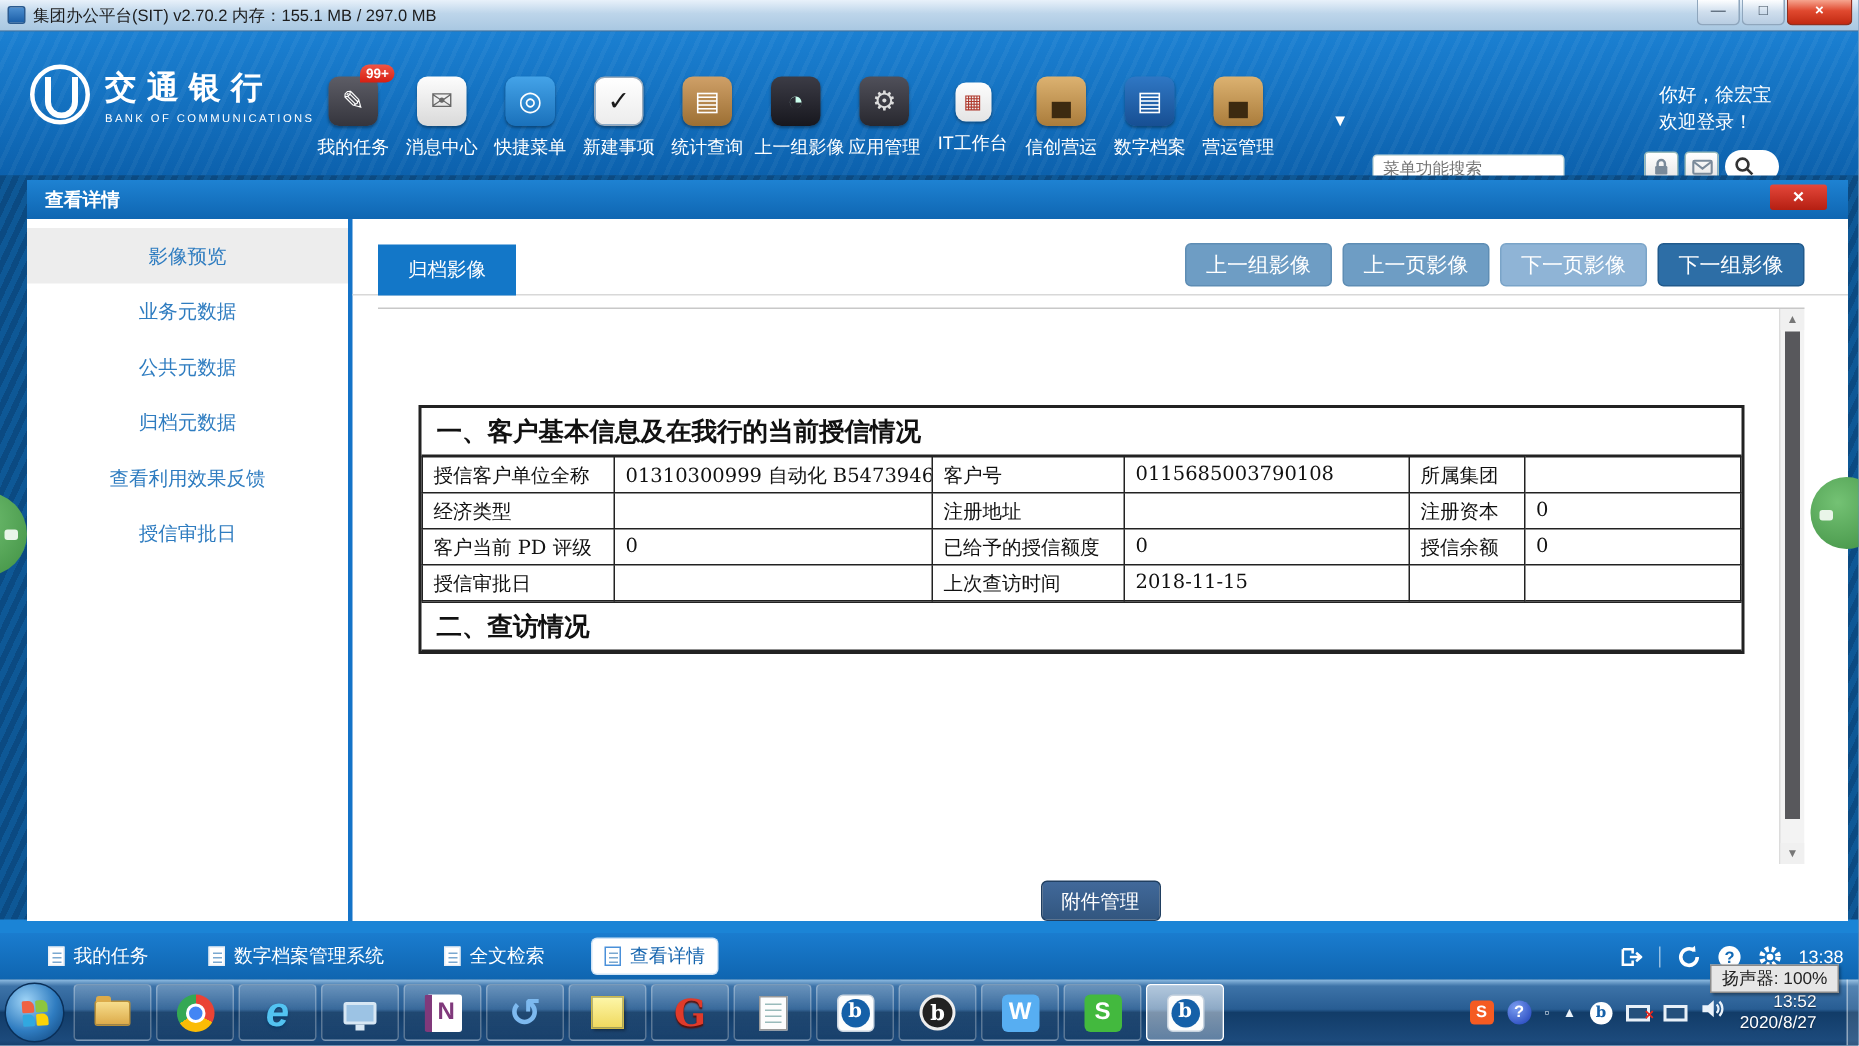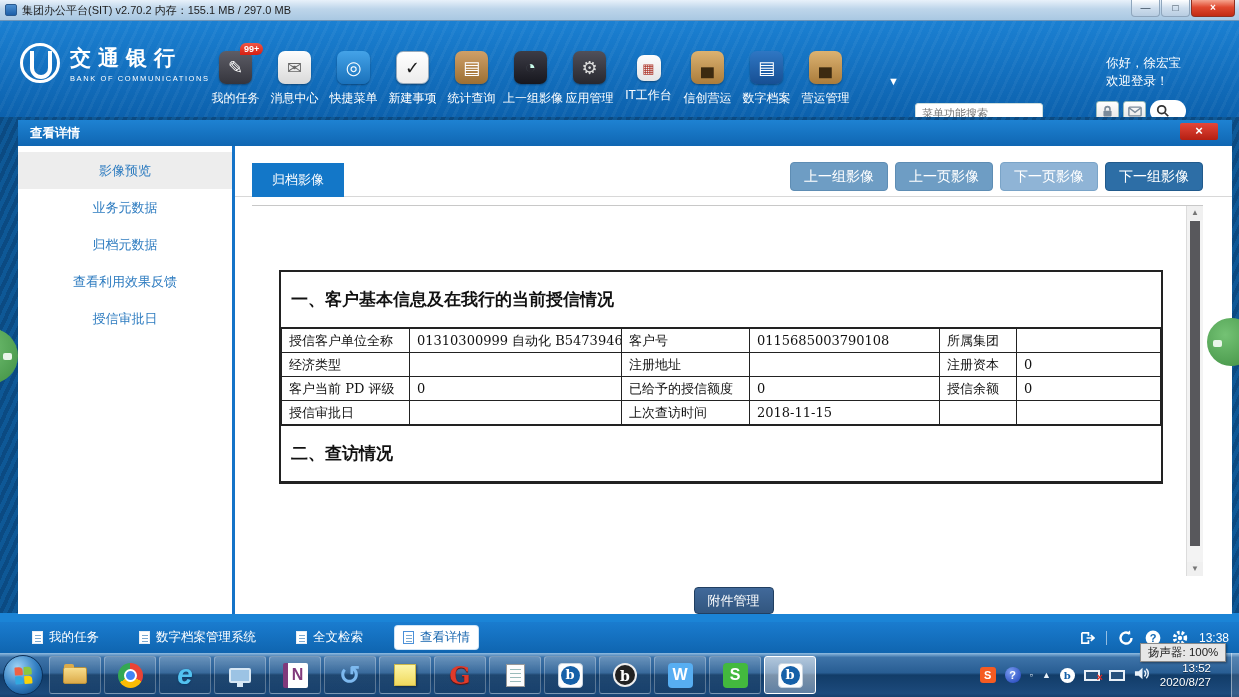--- a/index.html
+++ b/index.html
@@ -96,21 +96,21 @@
     text-align:center; line-height:14px; background:#f0f0f0; }
   .sb-thumb { position:absolute; left:3px; width:10px; top:15px; height:325px; background:#58585c; }
 
   
   .doc { position:absolute; left:27px; top:64px; width:884px;
     font-family:"DejaVu Serif","Liberation Serif",serif; color:#111; }
   .doc-box { border:2px solid #222; }
   table.dt { border-collapse:collapse; table-layout:fixed; width:100%; }
   table.dt td { border:1px solid #222; font-size:13px; padding:2px 7px; height:24px;
     overflow:hidden; white-space:nowrap; }
-  .sect { font-size:17px; font-weight:bold; padding:16px 10px; border-bottom:1px solid #222; }
+  .sect { font-size:17px; font-weight:bold; padding:4px 10px; border-bottom:1px solid #222; }
   .sect2 { border-top:1px solid #222; }
 
   
   .attach { position:absolute; top:441px; left:50%; transform:translateX(-50%); width:80px; height:27px;
     background:linear-gradient(#41699a,#32567f); border:1px solid #203f61; border-radius:4px;
     color:#fff; font-size:13px; cursor:pointer; }
 
   
   .appbar { position:absolute; left:0; top:622px; width:1239px; height:31px;
     background:linear-gradient(#1a7ccf,#0f65b0); display:flex; align-items:center;
@@ -299,20 +299,21 @@
 
 <div class="modal">
   <div class="modal-titlebar">
     <span>查看详情</span>
     <div class="modal-close">×</div>
   </div>
   <div class="modal-body">
     <div class="msidebar">
       <div class="side-item active">影像预览</div>
       <div class="side-item">业务元数据</div>
+      <div class="side-item">公共元数据</div>
       <div class="side-item">归档元数据</div>
       <div class="side-item">查看利用效果反馈</div>
       <div class="side-item">授信审批日</div>
     </div>
     <div class="mdivider"></div>
     <div class="mcontent">
       <div class="tabbar">
         <div class="tab">归档影像</div>
       </div>
       <div class="navbtns">

